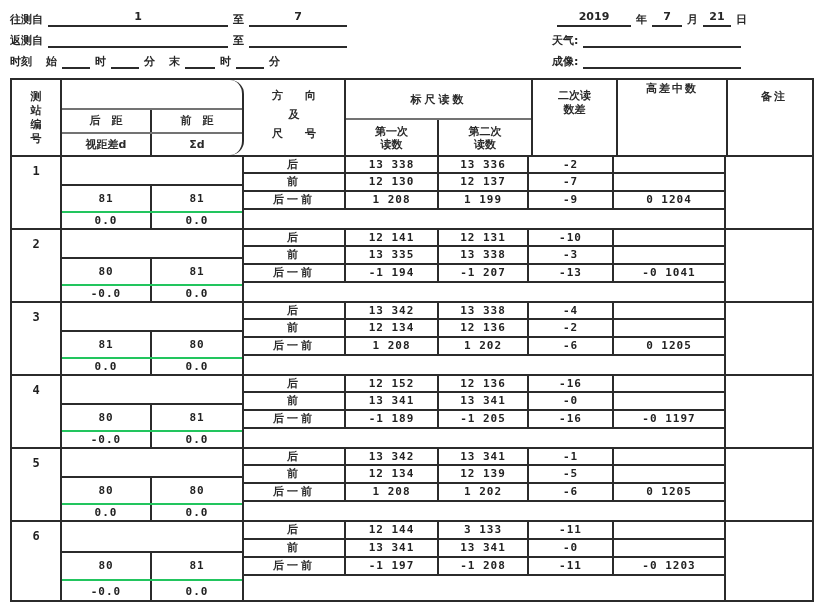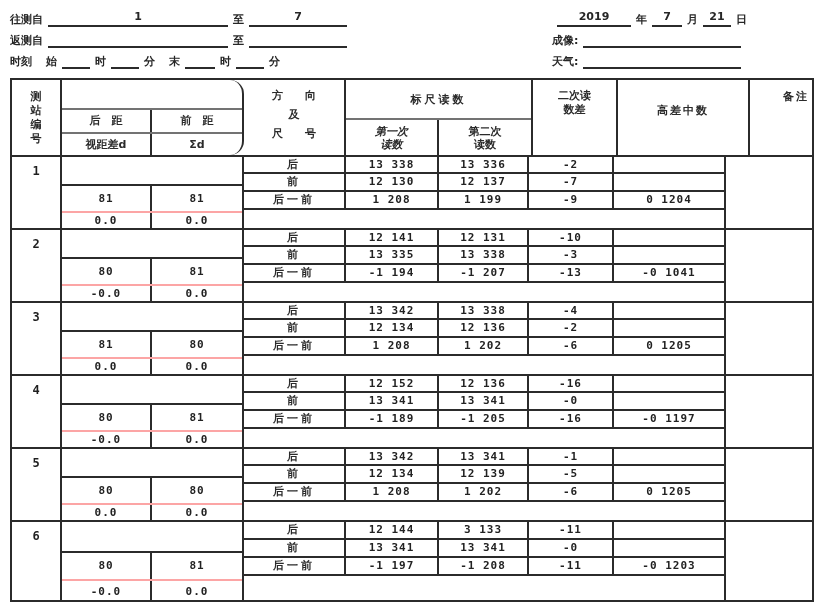--- a/index.html
+++ b/index.html
@@ -57,31 +57,31 @@
   .h-dist-sub{height:23px;display:flex;}
   .h-dist-sub .cell{width:90px;height:100%;}
   .h-dir{width:102px;white-space:pre-line;text-align:center;line-height:19px;padding-top:6px;align-items:flex-start;}
   .h-readgrp{width:185px;display:flex;flex-direction:column;}
   .h-read-span{height:40px;letter-spacing:3px;}
   .h-read-lbls{height:37px;display:flex;}
   .h-read-lbls .cell{height:100%;white-space:pre-line;text-align:center;line-height:13px;}
   .h-first{width:93px;}
   .h-second{width:92px;}
   .h-diff{width:85px;white-space:pre-line;text-align:center;line-height:14px;padding-top:9px;align-items:flex-start;}
-  .h-mean{width:132px;padding-top:23px;align-items:flex-start;letter-spacing:2px;}
+  .h-mean{width:110px;padding-top:1px;align-items:flex-start;letter-spacing:2px;}
   .h-note{width:92px;padding-top:9px;align-items:flex-start;letter-spacing:2px;}
 
   
   .block{display:flex;height:73px;box-sizing:border-box;border-bottom:2px solid #2b2b2b;}
   .block:last-child{height:80px;border-bottom:none;}
   .c-num{width:50px;align-items:flex-start;justify-content:center;padding-top:7px;
          font-family:"DejaVu Sans Mono","Liberation Mono",monospace;font-size:12px;font-weight:600;}
   .c-distgrp{width:180px;display:flex;flex-direction:column;}
   .dist-top{height:36px;box-sizing:border-box;border-bottom:2px solid #2b2b2b;}
-  .dist-val{height:33px;display:flex;box-sizing:border-box;border-bottom:2px solid #fca5a5;}
+  .dist-val{height:33px;display:flex;box-sizing:border-box;border-bottom:2px solid #22c55e;}
   .dist-bottom{height:18px;display:flex;box-sizing:border-box;}
   .block:last-child .dist-bottom{height:25px;}
   .dcell{width:90px;height:100%;font-family:"DejaVu Sans Mono","Liberation Mono",monospace;font-size:11px;letter-spacing:1px;}
   .c-midgrp{width:482px;display:flex;flex-direction:column;border-right:2px solid #2b2b2b;box-sizing:border-box;}
   .mid-row{height:18px;display:flex;box-sizing:border-box;border-bottom:2px solid #2b2b2b;}
   .mid-row.r3{height:19px;}
   .mid-empty{height:19px;}
   .block:last-child .mid-empty{height:26px;}
   .m-dir{width:102px;font-size:11px;letter-spacing:3px;color:#2a2a2a;font-weight:600;}
   .m-first{width:93px;}
@@ -129,25 +129,25 @@
     <div class="form-right">
       <div class="fline">
         <span class="ul w-year">2019</span>
         <span>年</span>
         <span class="ul w-mo">7</span>
         <span>月</span>
         <span class="ul w-day">21</span>
         <span>日</span>
       </div>
       <div class="fline">
+        <span>天气:</span>
+        <span class="ul w-line"></span>
+      </div>
+      <div class="fline">
         <span>成像:</span>
-        <span class="ul w-line"></span>
-      </div>
-      <div class="fline">
-        <span>天气:</span>
         <span class="ul w-line"></span>
       </div>
     </div>
   </div>
 
   <div class="ltable">
 
     <div class="thead">
       <div class="cell br h-station" style="white-space: pre-line;">测
 站
@@ -163,21 +163,21 @@
           <div class="cell br">视距差d</div>
           <div class="cell">Σd</div>
         </div>
       </div>
       <div class="cell br h-dir" style="white-space: pre-line;">方　　向
 及
 尺　　号</div>
       <div class="h-readgrp br">
         <div class="cell bb h-read-span">标尺读数</div>
         <div class="h-read-lbls">
-          <div class="cell br h-first" style="white-space: pre-line; font-style: italic;">第一次
+          <div class="cell br h-first" style="white-space: pre-line;">第一次
 读数</div>
           <div class="cell h-second" style="white-space: pre-line;">第二次
 读数</div>
         </div>
       </div>
       <div class="cell br h-diff" style="white-space: pre-line;">二次读
 数差</div>
       <div class="cell br h-mean">高差中数</div>
       <div class="cell h-note">备注</div>
     </div>

